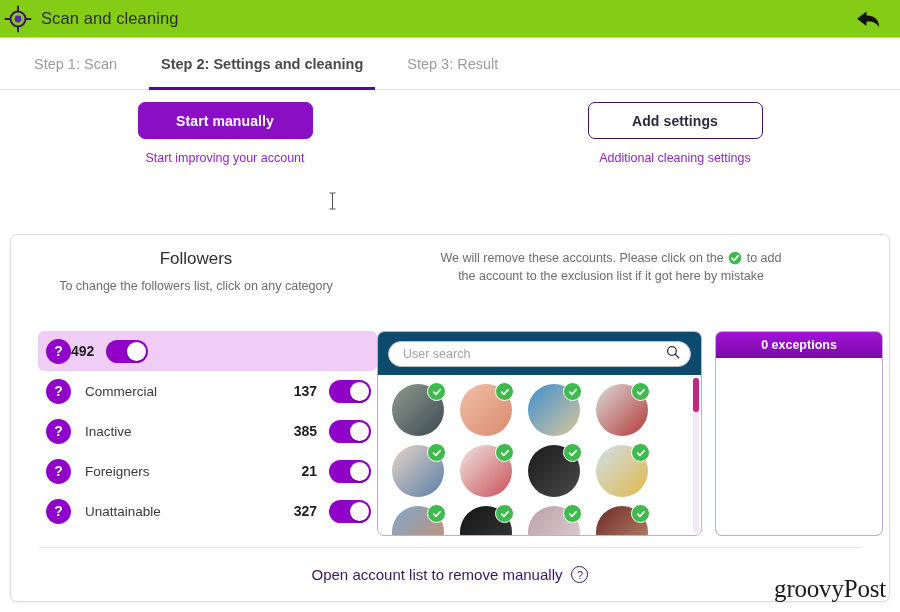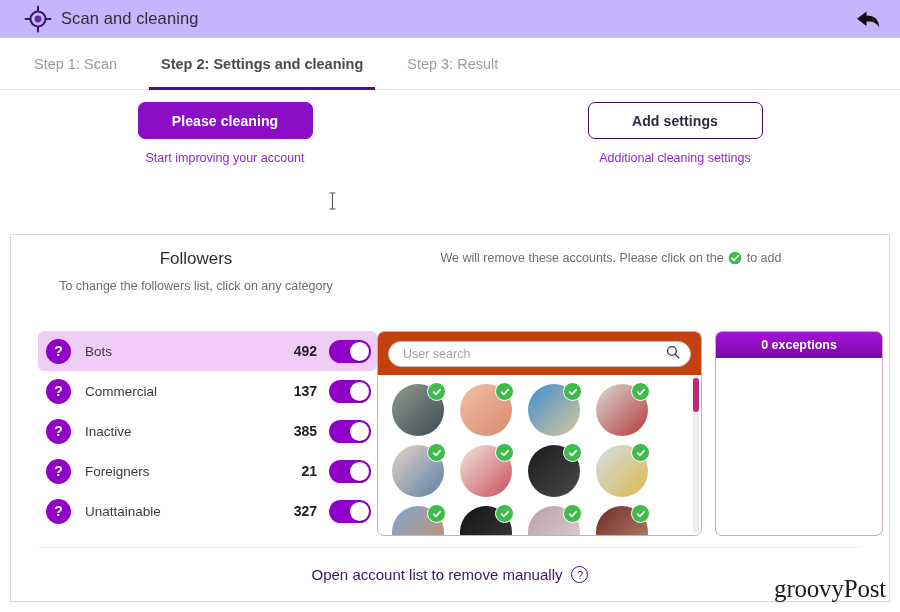--- a/index.html
+++ b/index.html
@@ -13,22 +13,22 @@
     font-family: "Liberation Sans", sans-serif;
     color: #2b2b2b;
     position: relative;
   }
 
   
   .titlebar {
     height: 38px;
     display: flex;
     align-items: center;
-    padding: 0 14px 0 24px;
-    background: #c4b5fd;
+    padding: 0 14px 0 4px;
+    background: #84cc16;
     border-bottom: 1px solid #c9c9c9;
     position: relative;
   }
   .title-icon { width: 28px; height: 28px; flex: 0 0 28px; margin-right: 9px; }
   .title-text {
     font-size: 16.5px;
     color: #2f2f33;
     letter-spacing: .1px;
   }
   .back-btn {
@@ -125,21 +125,21 @@
 
   
   .card {
     position: absolute;
     left: 10px;
     top: 234px;
     width: 880px;
     height: 368px;
     background: #ffffff;
     border: 1px solid #dcdcdc;
-    border-radius: 0;
+    border-radius: 7px;
     box-shadow: 0 1px 3px rgba(0,0,0,.07);
     overflow: hidden;
   }
 
   .card-heads {
     display: flex;
     padding-top: 14px;
   }
   .head-left { width: 370px; text-align: center; }
   .head-right { flex: 1; text-align: center; padding-right: 48px; }
@@ -232,21 +232,21 @@
     width: 325px;
     flex: 0 0 325px;
     border: 1.4px solid #c9a8d8;
     border-radius: 7px;
     background: #ffffff;
     position: relative;
     overflow: hidden;
   }
   .search-wrap {
     padding: 9px 10px 8px 10px;
-    background: #c2410c;
+    background: #0c4a6e;
   }
   .search-box {
     height: 26px;
     border: 1px solid #bfbfbf;
     border-radius: 14px;
     background: #fff;
     display: flex;
     align-items: center;
     padding: 0 10px 0 12px;
   }
@@ -410,21 +410,21 @@
     <span>Step 2: Settings and cleaning</span>
   </div>
   <div class="tab">
     <span>Step 3: Result</span>
   </div>
 </div>
 
 <div class="actions">
   <div class="action-col">
     <div class="btn btn-primary">
-      <span>Please cleaning</span>
+      <span>Start manually</span>
     </div>
     <div class="btn-sub">Start improving your account</div>
   </div>
   <div class="action-col">
     <div class="btn btn-outline">
       <span>Add settings</span>
     </div>
     <div class="btn-sub">Additional cleaning settings</div>
   </div>
 </div>
@@ -446,30 +446,30 @@
       <div class="head-sub">
         <span>We will remove these accounts. Please click on the</span>
         <span class="inline-check">
           <svg viewBox="0 0 16 16" width="14" height="14">
             <circle cx="8" cy="8" r="7.2" fill="#3fba4d"></circle>
             <path d="M4.4 8.2 L6.9 10.7 L11.6 5.6" fill="none" stroke="#ffffff" stroke-width="1.9" stroke-linecap="round" stroke-linejoin="round"></path>
           </svg>
         </span>
         <span>to add</span>
       </div>
+      <div class="head-sub">the account to the exclusion list if it got here by mistake</div>
     </div>
   </div>
 
   <div class="panels">
 
     <div class="cats">
 
       <div class="cat-row selected">
         <span class="cat-q">?</span>
-        <span class="cat-label">Bots</span>
         <span class="cat-count">492</span>
         <span class="toggle">
             <span class="knob"></span>
           </span>
       </div>
 
       <div class="cat-row">
         <span class="cat-q">?</span>
         <span class="cat-label">Commercial</span>
         <span class="cat-count">137</span>

